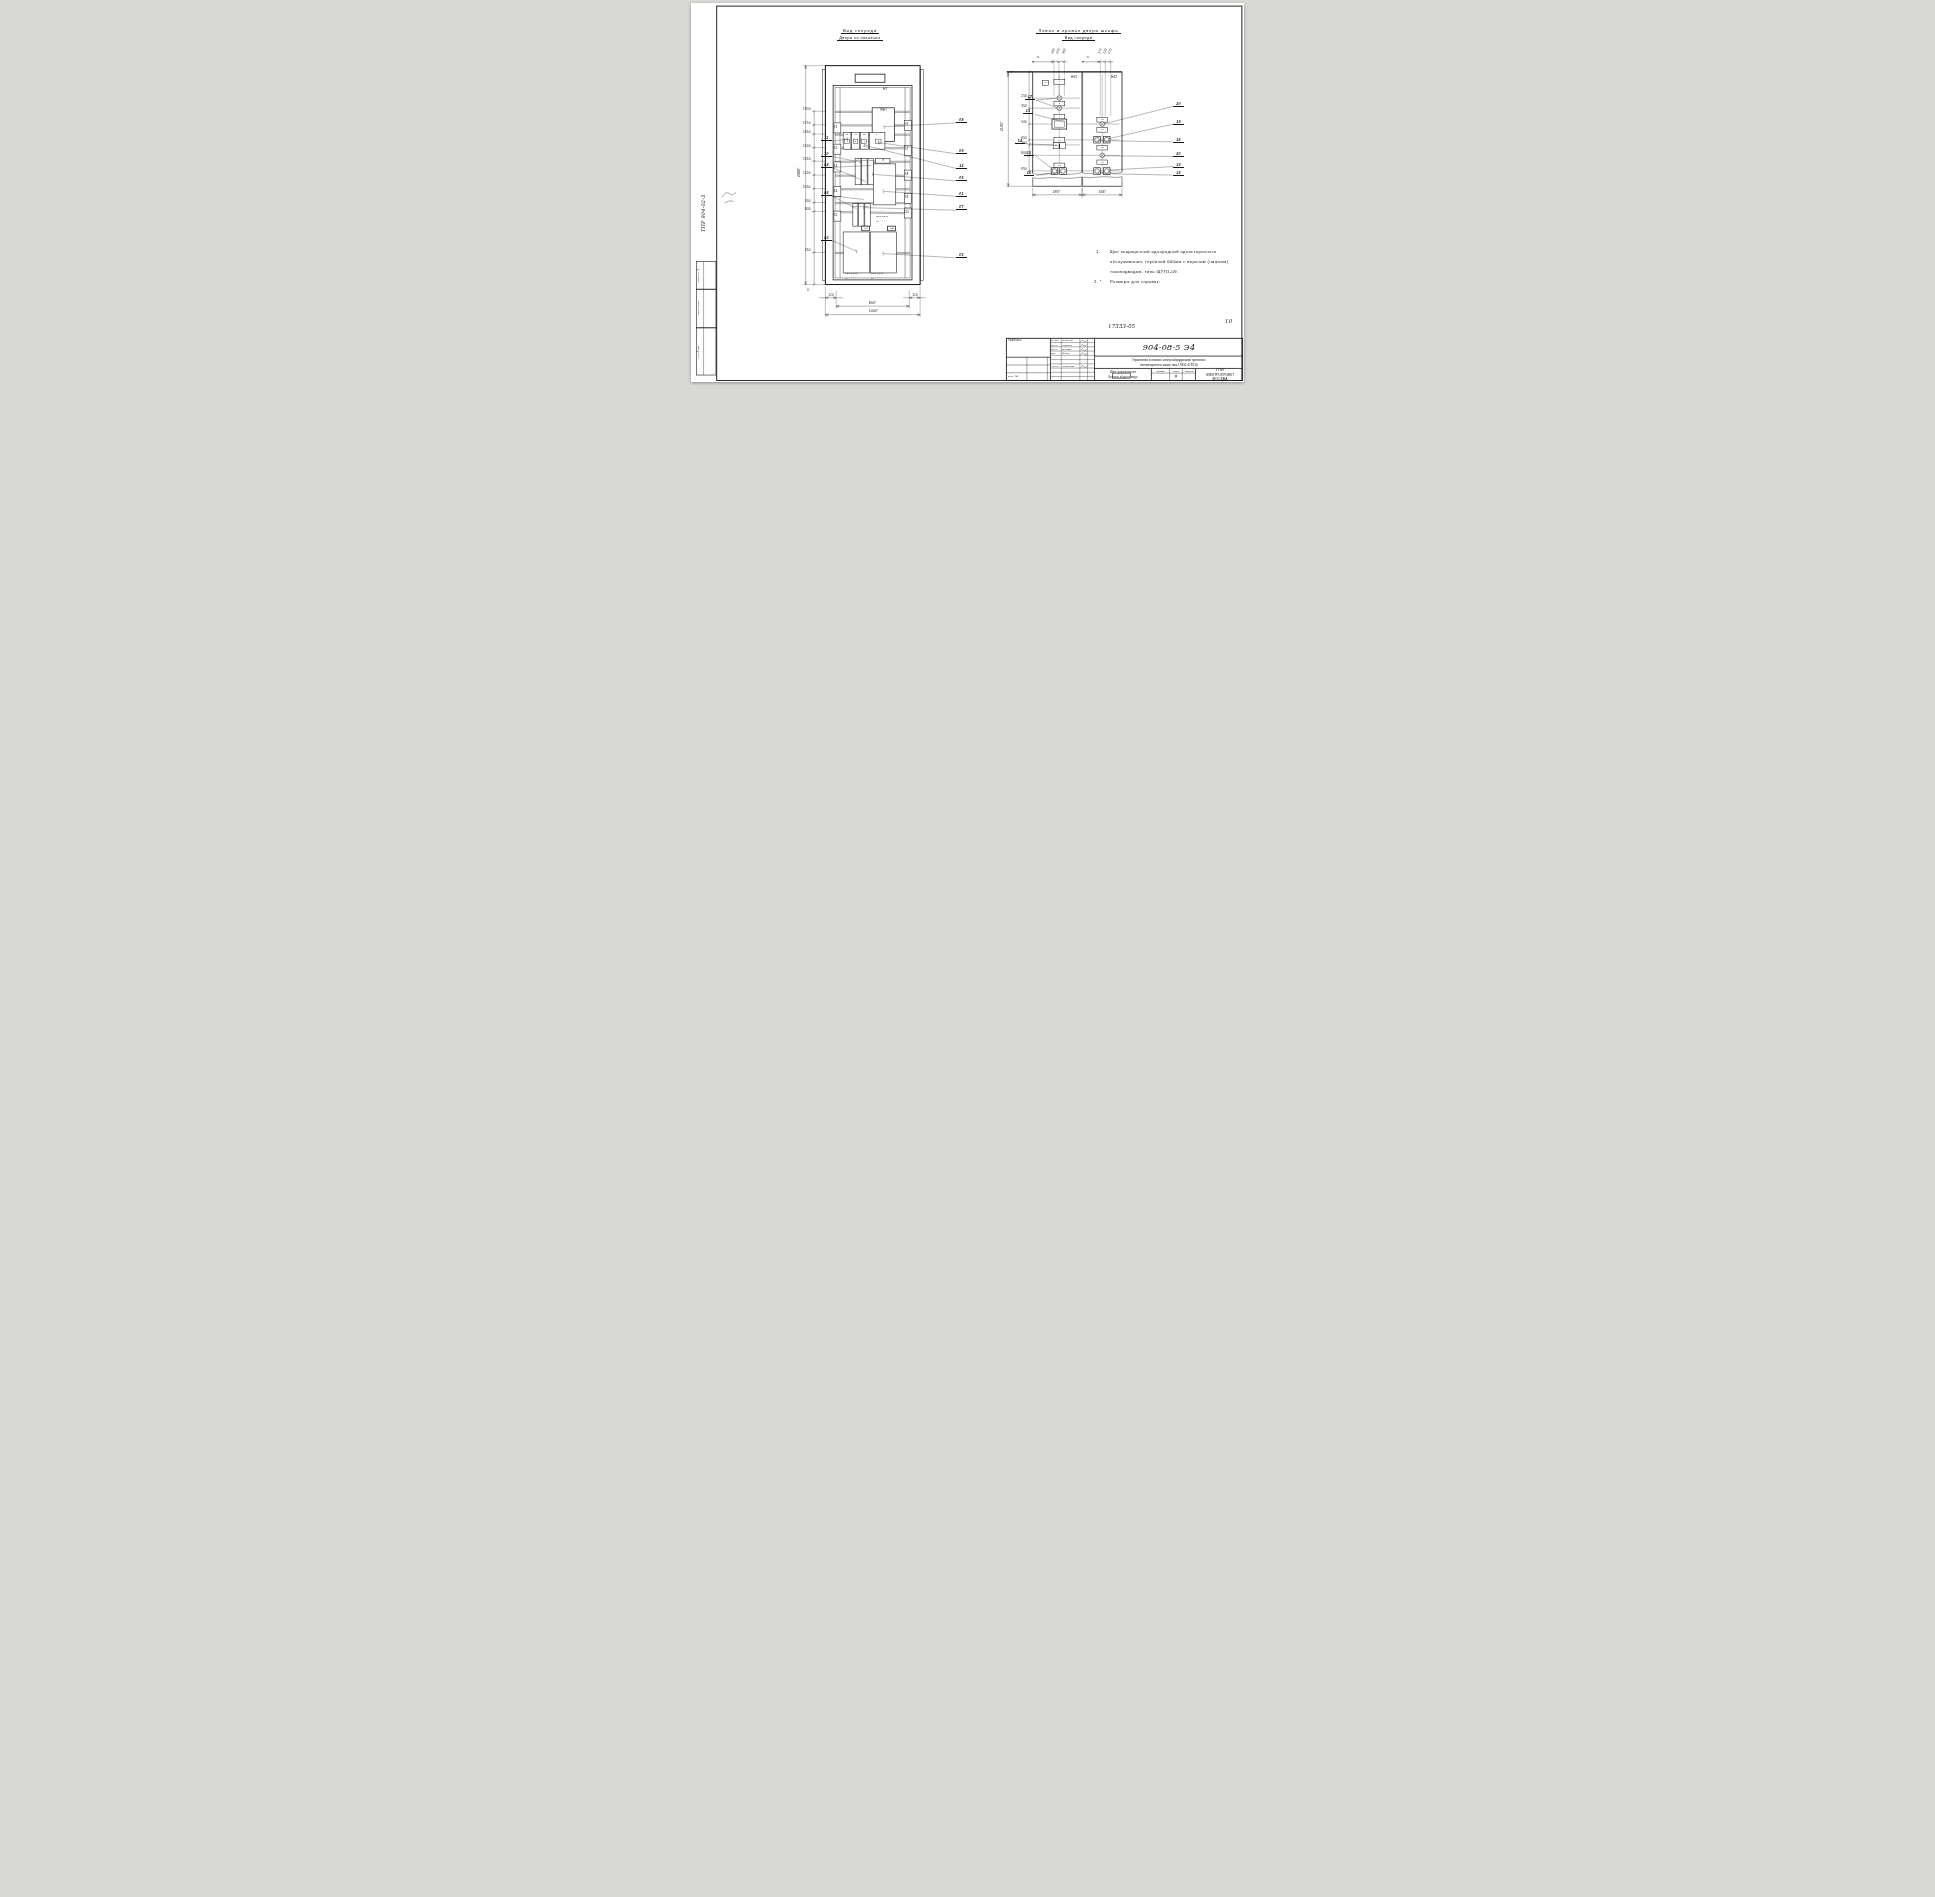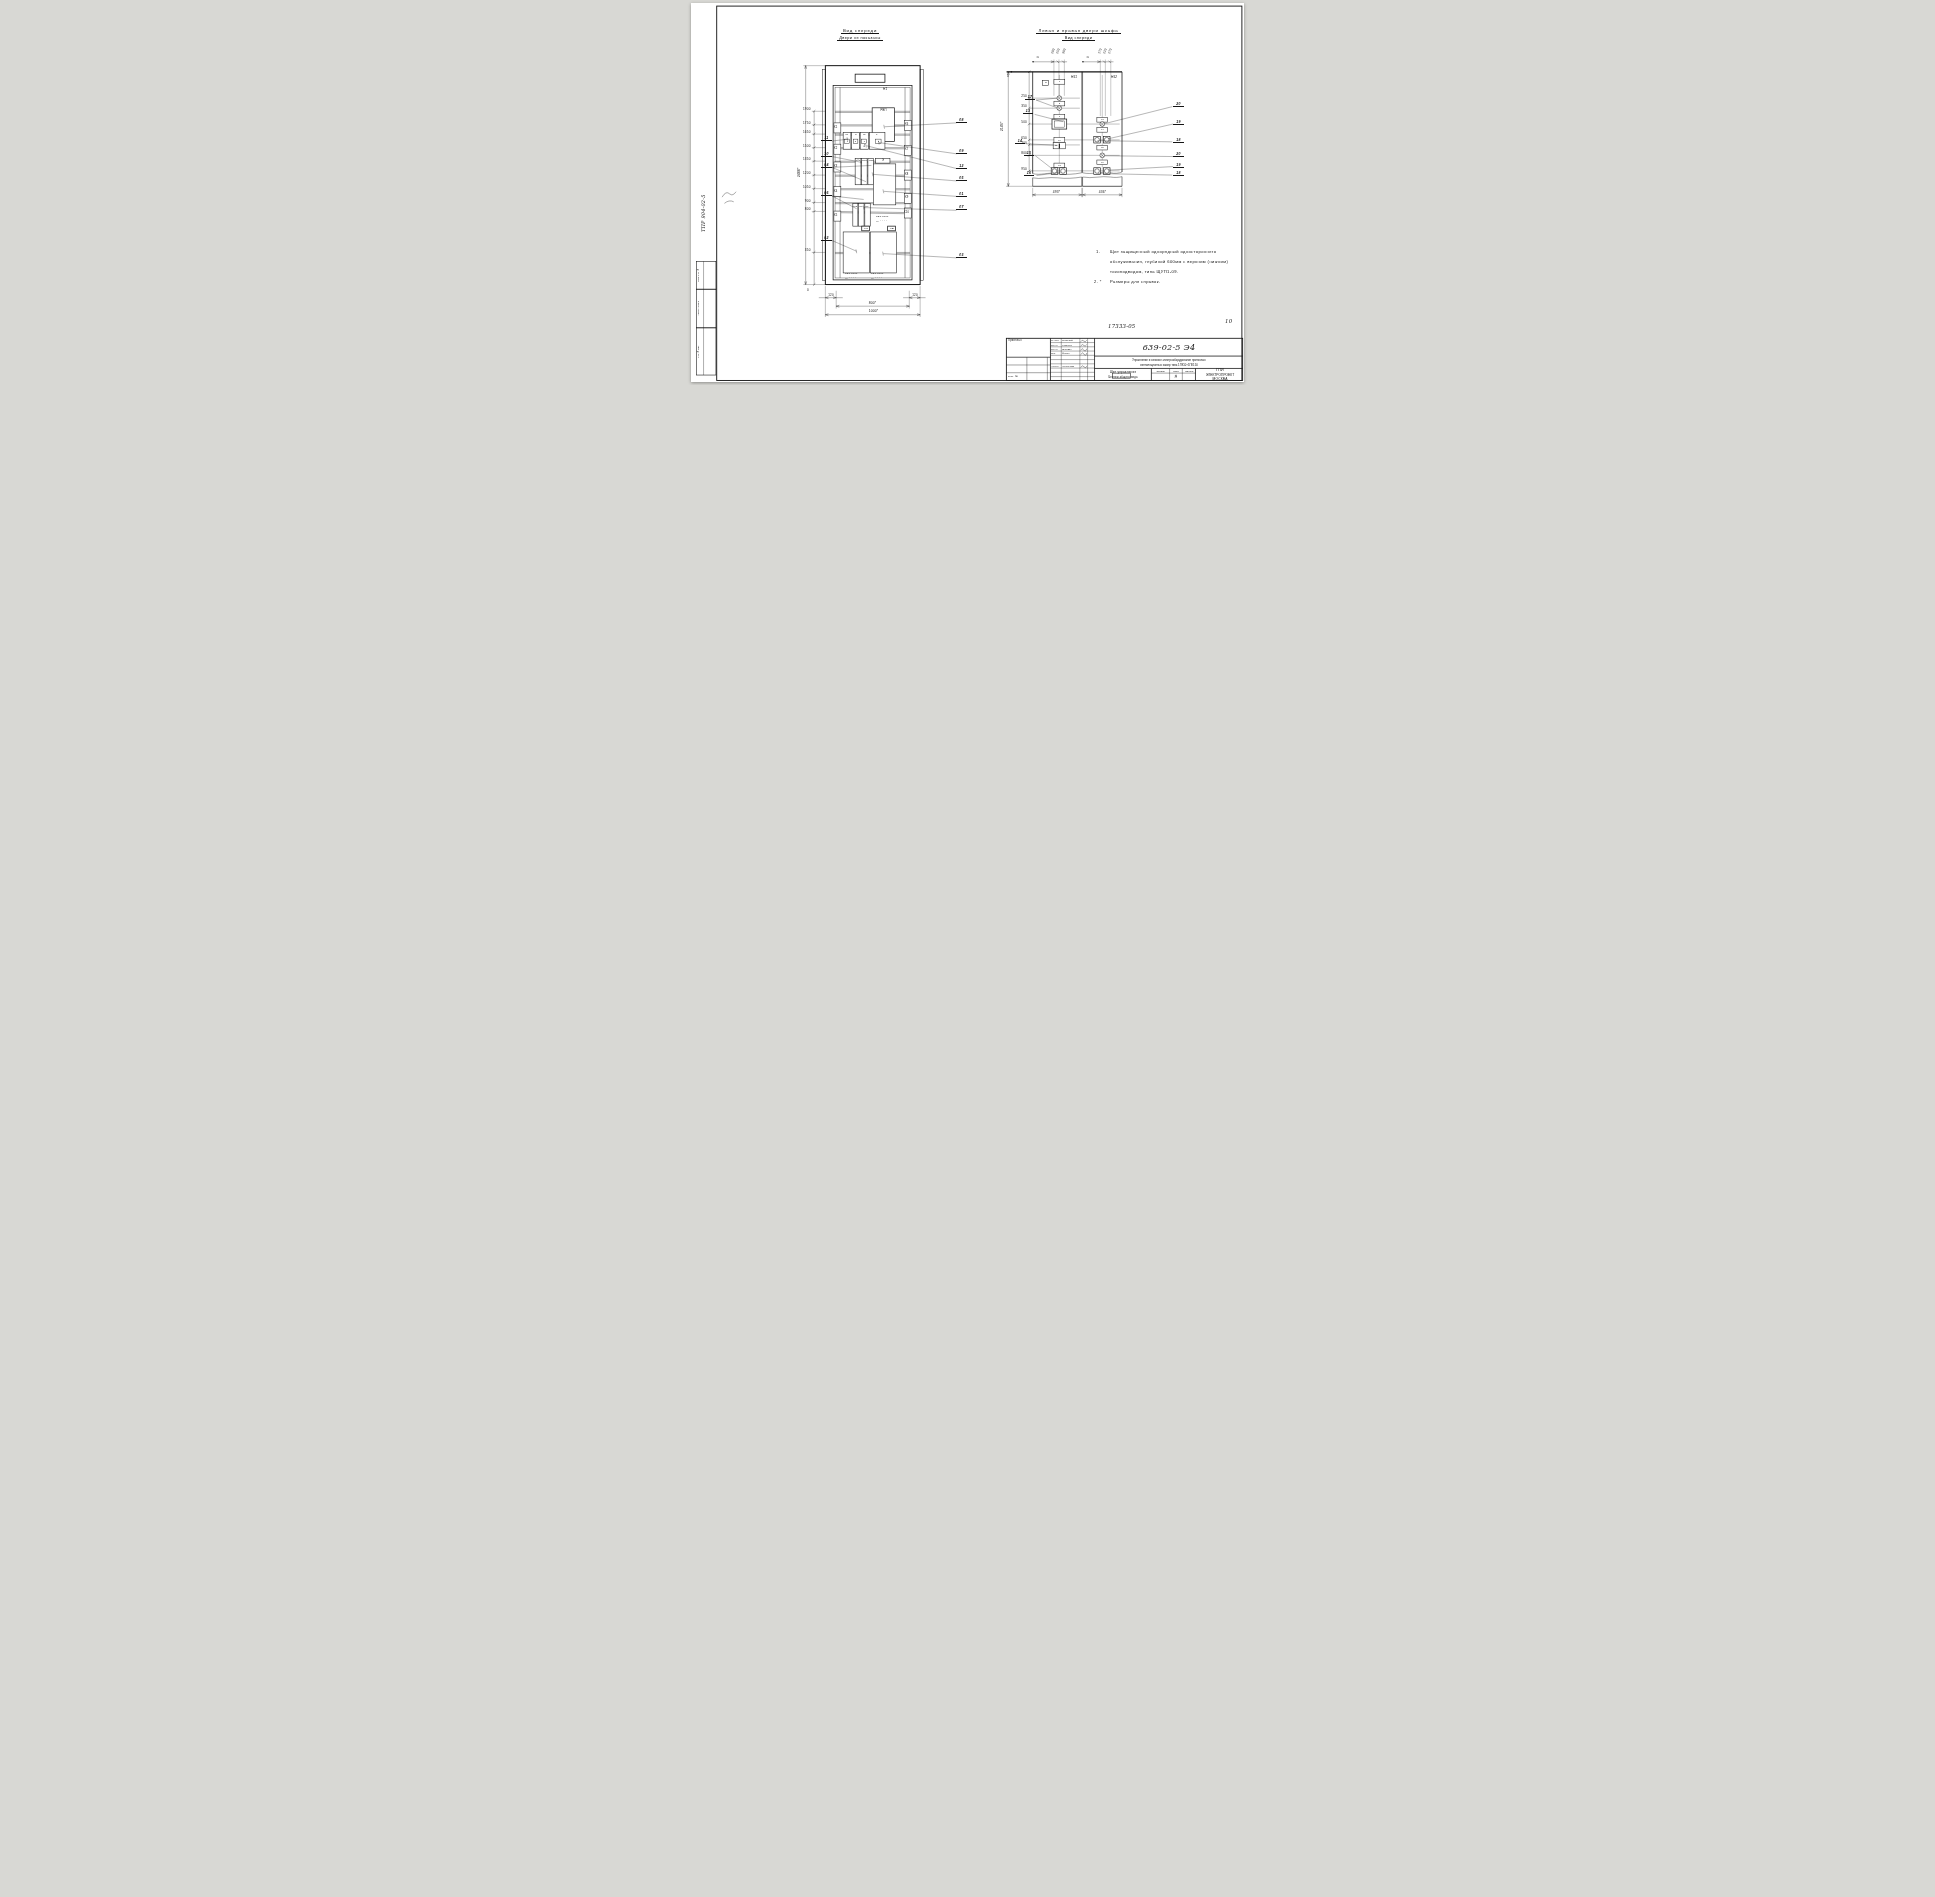--- a/index.html
+++ b/index.html
@@ -492,21 +492,21 @@
 <div class="t tiny" style="left:360px;top:336px;">Гл. спец</div>
 <div class="t tiny" style="left:371px;top:336px;">Яловецкий</div>
 <div class="t tiny" style="left:360px;top:341px;">Рук. гр.</div>
 <div class="t tiny" style="left:371px;top:341px;">Журавлев</div>
 <div class="t tiny" style="left:360px;top:345px;">Рук. гр.</div>
 <div class="t tiny" style="left:371px;top:345px;">Гинодман</div>
 <div class="t tiny" style="left:360px;top:349px;">Инж.</div>
 <div class="t tiny" style="left:371px;top:349px;">Фролов</div>
 <div class="t tiny" style="left:360px;top:362px;">Н.Контр.</div>
 <div class="t tiny" style="left:371px;top:362px;">Хоперсткова</div>
-<div class="t c hand" style="left:404px;top:339px;width:148px;font-size:8.1px;">639-02-5  Э4</div>
+<div class="t c hand" style="left:404px;top:339px;width:148px;font-size:8.1px;">904-08-5  Э4</div>
 <div class="t c" style="left:406px;top:355px;width:144px;font-size:2.8px;letter-spacing:0;">Управление и силовое электрооборудование приточных</div>
 <div class="t c" style="left:406px;top:360px;width:144px;font-size:2.8px;letter-spacing:0;">вентиляционных камер типа  1ПК10÷1ПК150</div>
 <div class="t c" style="left:405px;top:367px;width:54px;font-size:3.1px;">Щит управления</div>
 <div class="t c" style="left:405px;top:373px;width:54px;font-size:2.7px;">Чертеж общего вида</div>
 <div class="t c" style="left:461px;top:367px;width:17.4px;font-size:2.5px;letter-spacing:0;">Стадия</div>
 <div class="t c" style="left:479px;top:367px;width:12px;font-size:2.5px;letter-spacing:0;">Лист</div>
 <div class="t c" style="left:492px;top:367px;width:12.4px;font-size:2.5px;letter-spacing:0;">Листов</div>
 <div class="t c hand" style="left:479px;top:371px;width:12px;font-size:4.3px;">9</div>
 <div class="t c" style="left:506px;top:365px;width:46px;font-size:3.7px;">ГПИ</div>
 <div class="t c" style="left:506px;top:370px;width:46px;font-size:3.3px;letter-spacing:0;">ЭЛЕКТРОПРОЕКТ</div>

